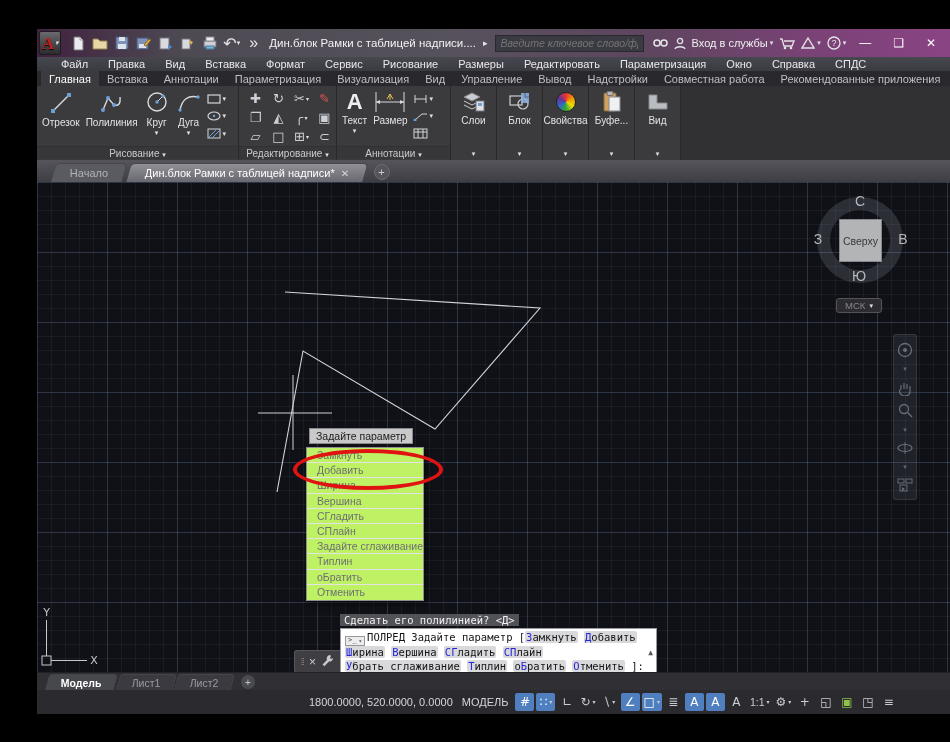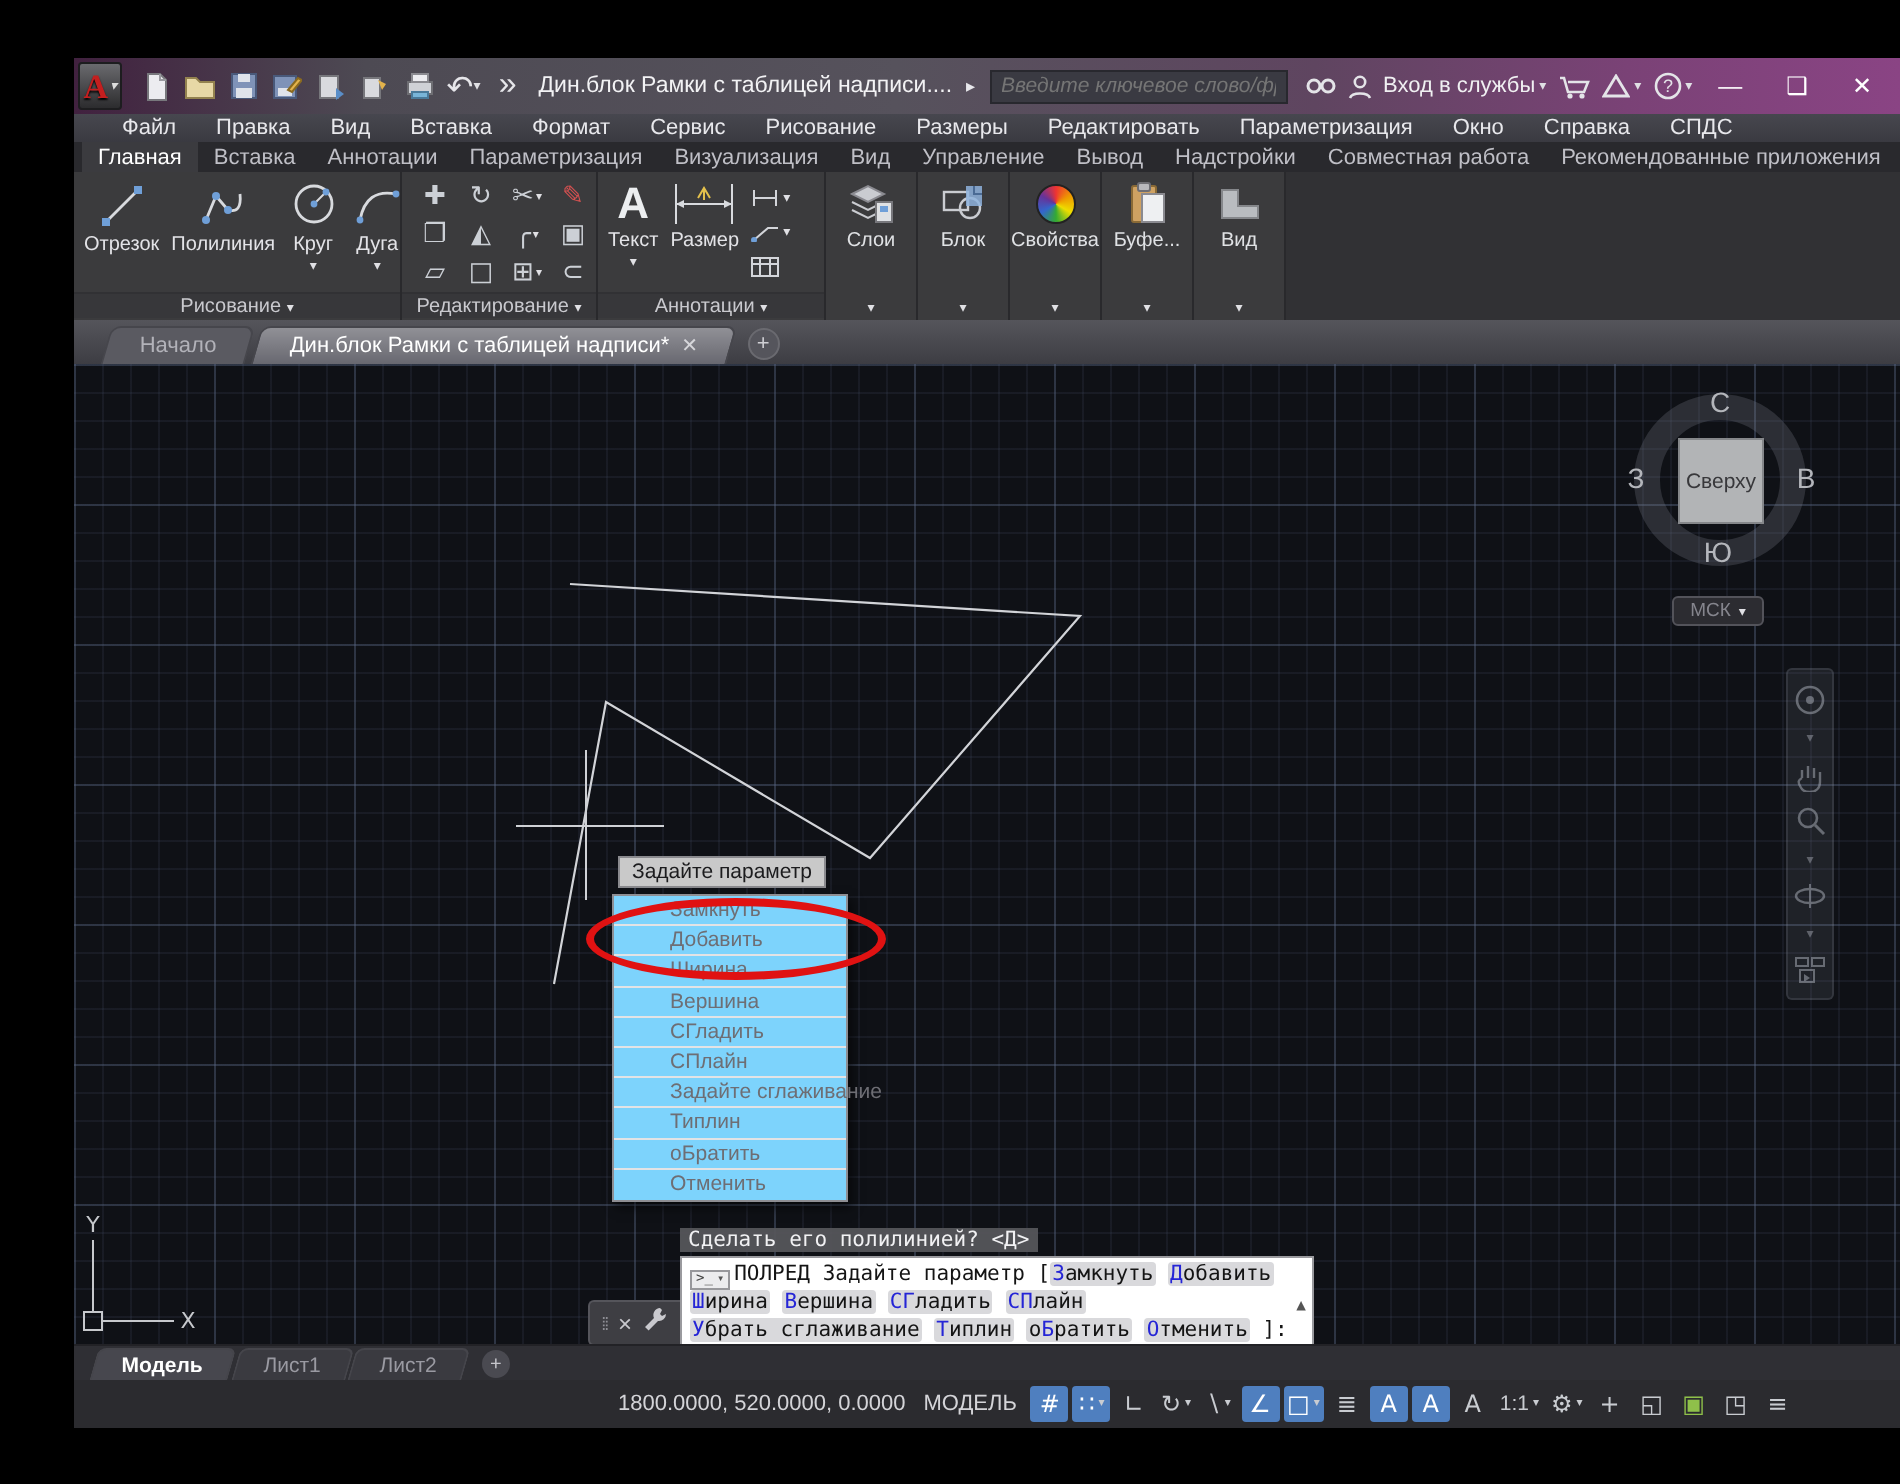--- a/index.html
+++ b/index.html
@@ -95,22 +95,22 @@
   .navbar{position:absolute;left:856px;top:152px;width:24px;height:166px;border-radius:3px;z-index:6;
     background:rgba(128,134,146,.15);border:1px solid rgba(145,150,160,.18);
     display:flex;flex-direction:column;align-items:center;justify-content:space-around;padding:3px 0}
   .navbar svg{display:block;opacity:.5}
 
   
   .ctx-header{position:absolute;left:272px;top:246px;height:16px;background:#c9c9c9;border:1px solid #8a8a8e;
     color:#1c1c1e;font-size:10.5px;line-height:14px;padding:0 6px;z-index:10;white-space:nowrap}
   .ctx{position:absolute;left:269px;top:265px;width:118px;background:#fbfbfb;border:1px solid #8e8e93;
     box-shadow:2px 3px 5px rgba(0,0,0,.55);z-index:10}
-  .ctx-item{height:15.2px;font-size:10.5px;color:#6e6e74;padding-left:28px;display:flex;align-items:center;
-    border-bottom:1px solid #e3e3e5;background:#7dd3fc;white-space:nowrap}
+  .ctx-item{height:15.2px;font-size:10.5px;color:#6e6e74;padding-left:10px;display:flex;align-items:center;
+    border-bottom:1px solid #e3e3e5;background:#bef264;white-space:nowrap}
   .ctx-item:last-child{border-bottom:none}
   .ellipse{position:absolute;left:256px;top:267px;width:150px;height:41px;border:4px solid #e01212;
     border-radius:50%;z-index:30;pointer-events:none}
 
   
   .hist{position:absolute;left:303px;z-index:20;font-family:"DejaVu Sans Mono",monospace;font-size:10.5px;line-height:14px}
   .hist span{background:rgba(86,86,90,.94);color:#f1f1f3;padding:0 4px;white-space:nowrap}
   .cmd-box{position:absolute;left:303px;top:446px;width:317px;height:45px;background:#fff;border:1px solid #9a9a9e;
     z-index:20;font-family:"DejaVu Sans Mono",monospace;font-size:10.5px;color:#141414;
     line-height:13.8px;padding:2px 12px 2px 4px}
@@ -285,21 +285,21 @@
           <span class="rtab">Надстройки</span>
           <span class="rtab">Совместная работа</span>
           <span class="rtab">Рекомендованные приложения</span>
           <span class="rtab">СПДС 2019</span>
         </div>
 
     </div>
 
     <div class="rbody">
 
-      <div class="panel" style="width:164px">
+      <div class="panel" style="width:202px">
         <div class="panel-tools">
           <div class="tool">
             <svg width="26" height="26">
                 <line x1="5" y1="21" x2="21" y2="5" stroke="#d8dade" stroke-width="1.4"></line>
                 <rect x="3" y="19" width="4" height="4" fill="#6f9fd8"></rect>
                 <rect x="19" y="3" width="4" height="4" fill="#6f9fd8"></rect>
               </svg>
             <span>Отрезок</span>
           </div>
           <div class="tool">

